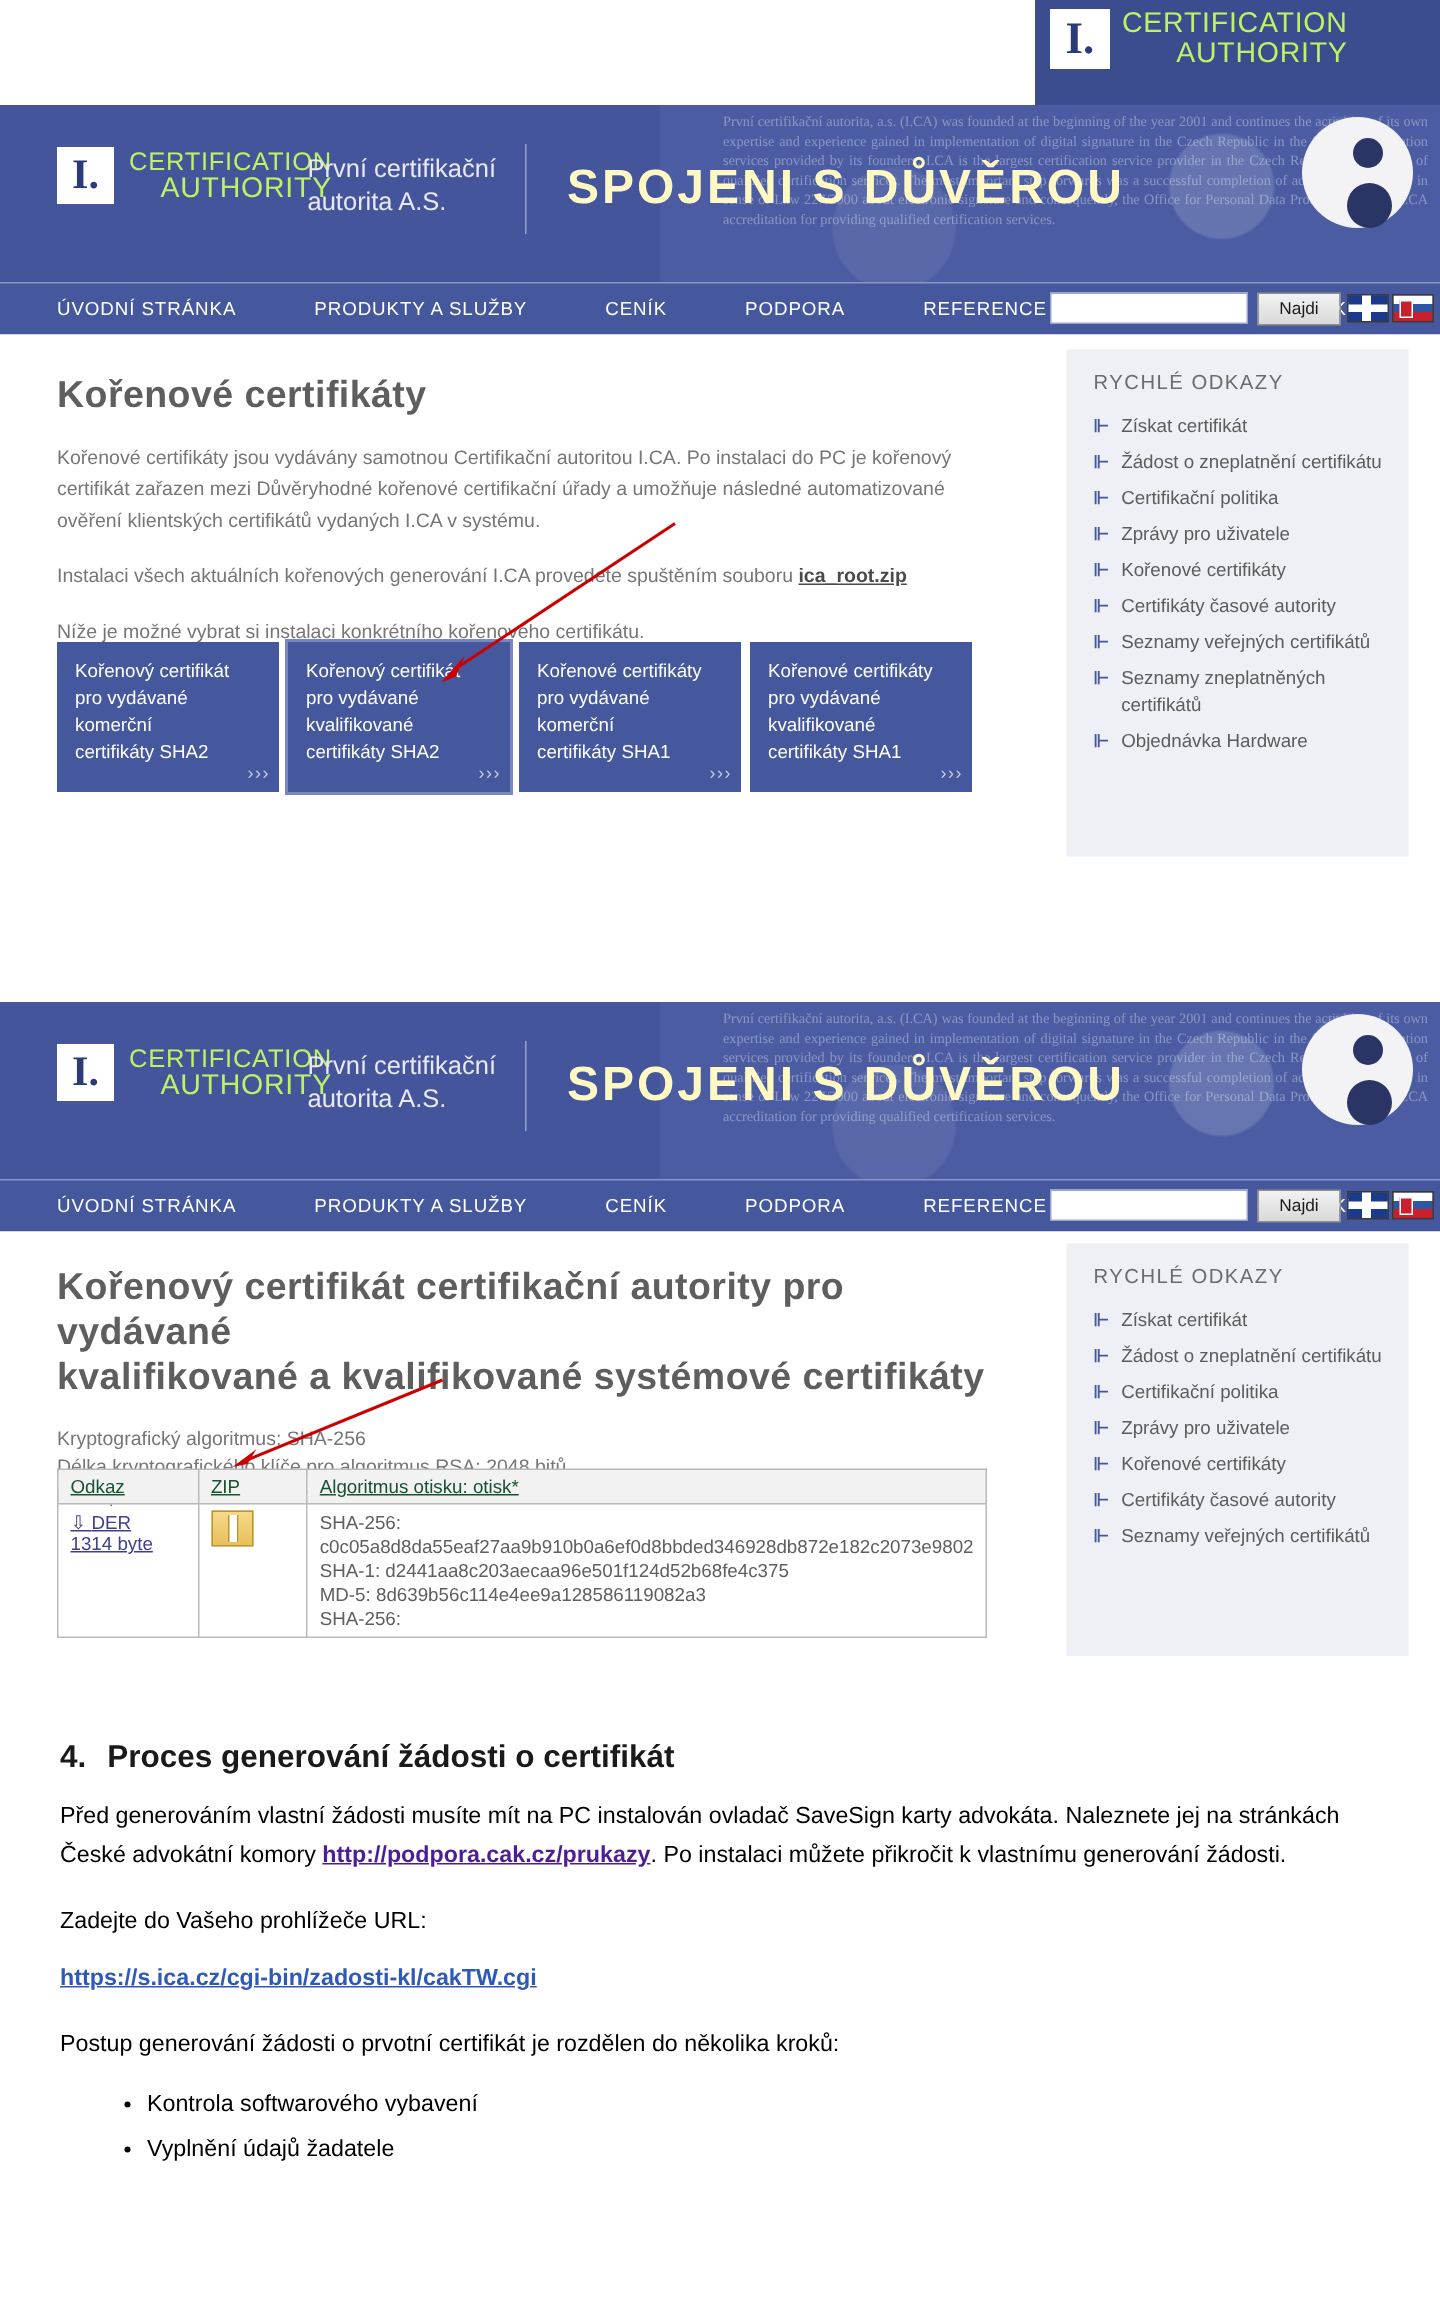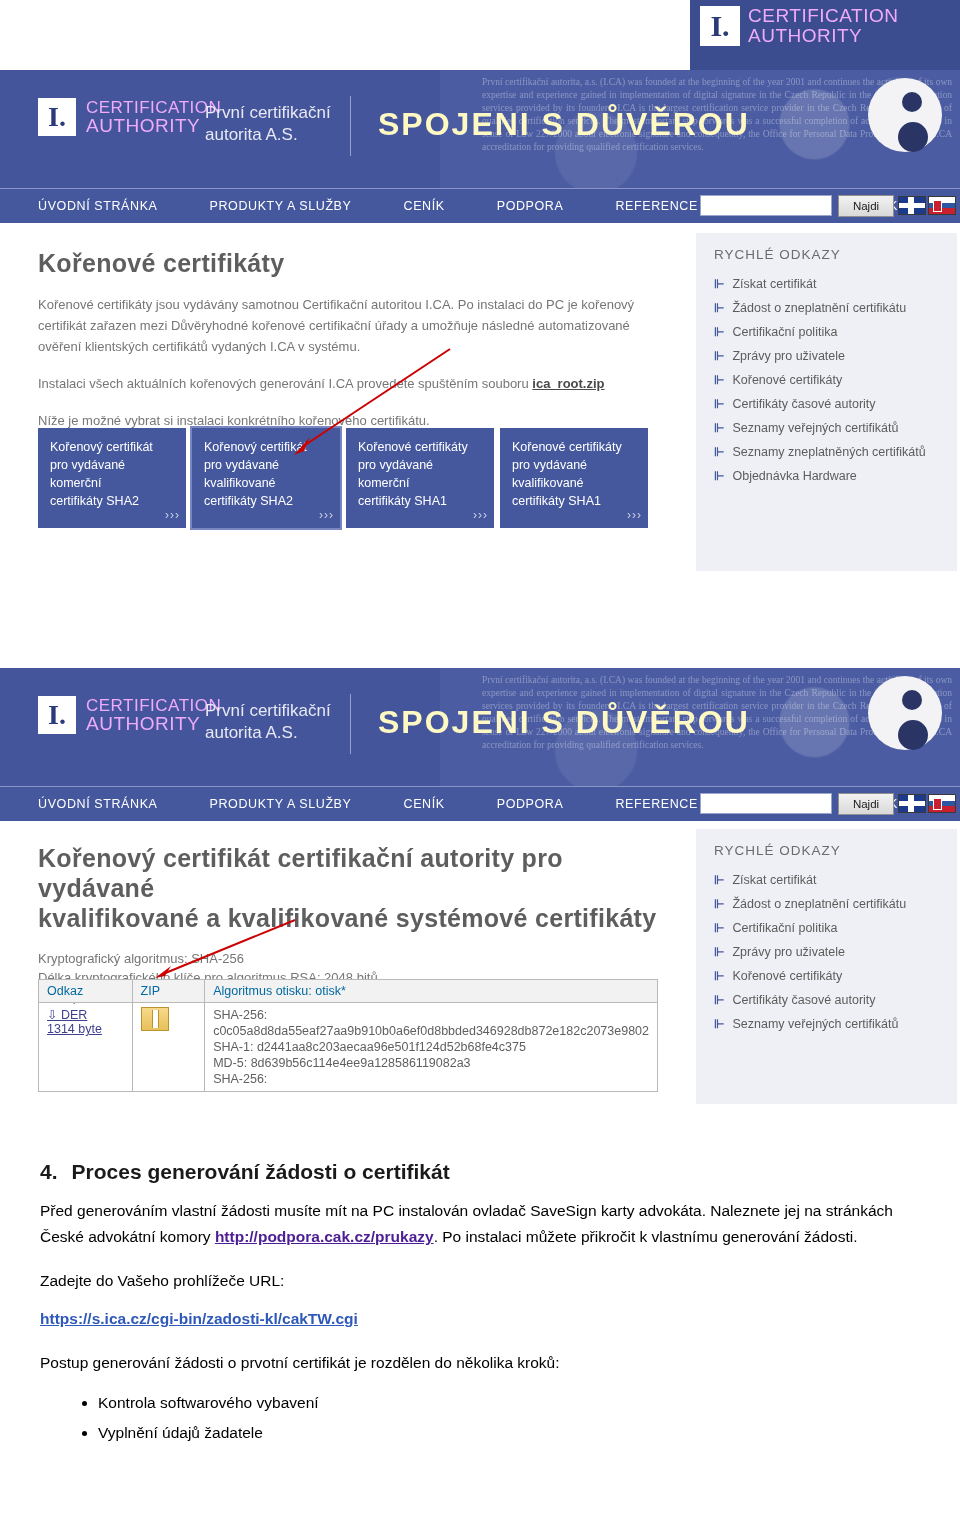--- a/index.html
+++ b/index.html
@@ -47,25 +47,26 @@
     height: 40px;
     background: #ffffff;
     color: #2b3a78;
     font-family: "Liberation Serif", serif;
     font-weight: bold;
     font-size: 30px;
     line-height: 40px;
     text-align: center;
   }
   .logo-text {
-    color: #f0abfc;
+    color: #bef264;
     font-family: "Liberation Sans", sans-serif;
     font-size: 19px;
     line-height: 20px;
     letter-spacing: 0.5px;
+    text-align: right;
   }
   .logo-text .l2 { font-size: 19px; }
 
   
   .site-header {
     position: relative;
     height: 118px;
     background: #44559b;
     overflow: hidden;
   }
@@ -277,22 +278,23 @@
     right: 6px;
     bottom: 4px;
     color: #c9cfe8;
     font-size: 12px;
     letter-spacing: 1px;
   }
 
   
   .quicklinks {
     position: absolute;
-    width: 261px;
+    width: 228px;
     background: #eef0f5;
+    margin-left: 15px;
   }
   .ql-title {
     color: #6c6c6c;
     font-family: "Liberation Sans", sans-serif;
     font-size: 13.5px;
     letter-spacing: 1px;
     padding: 14px 0 10px 18px;
   }
   .ql-item {
     display: flex;
@@ -327,21 +329,21 @@
   }
   .detail-table th, .detail-table td {
     border: 1px solid #b9b9b9;
     font-weight: normal;
     text-align: left;
     color: #5f5f5f;
     font-size: 12.5px;
     vertical-align: top;
     padding: 4px 8px;
   }
-  .detail-table th { background: #f2f2f2; color: #0369a1; }
+  .detail-table th { background: #f2f2f2; color: #14532d; text-decoration: underline; }
   .hashes { font-family: "Liberation Sans", sans-serif; font-size: 11.5px; line-height: 16px; color: #5f5f5f; }
   .der-link { color: #3f3f8f; text-decoration: underline; font-size: 12.5px; }
   .zip-icon {
     width: 26px; height: 22px;
     background: linear-gradient(#f6d98a, #e8c05a);
     border: 1px solid #b99431;
     position: relative;
   }
   .zip-icon::after {
     content: "";

